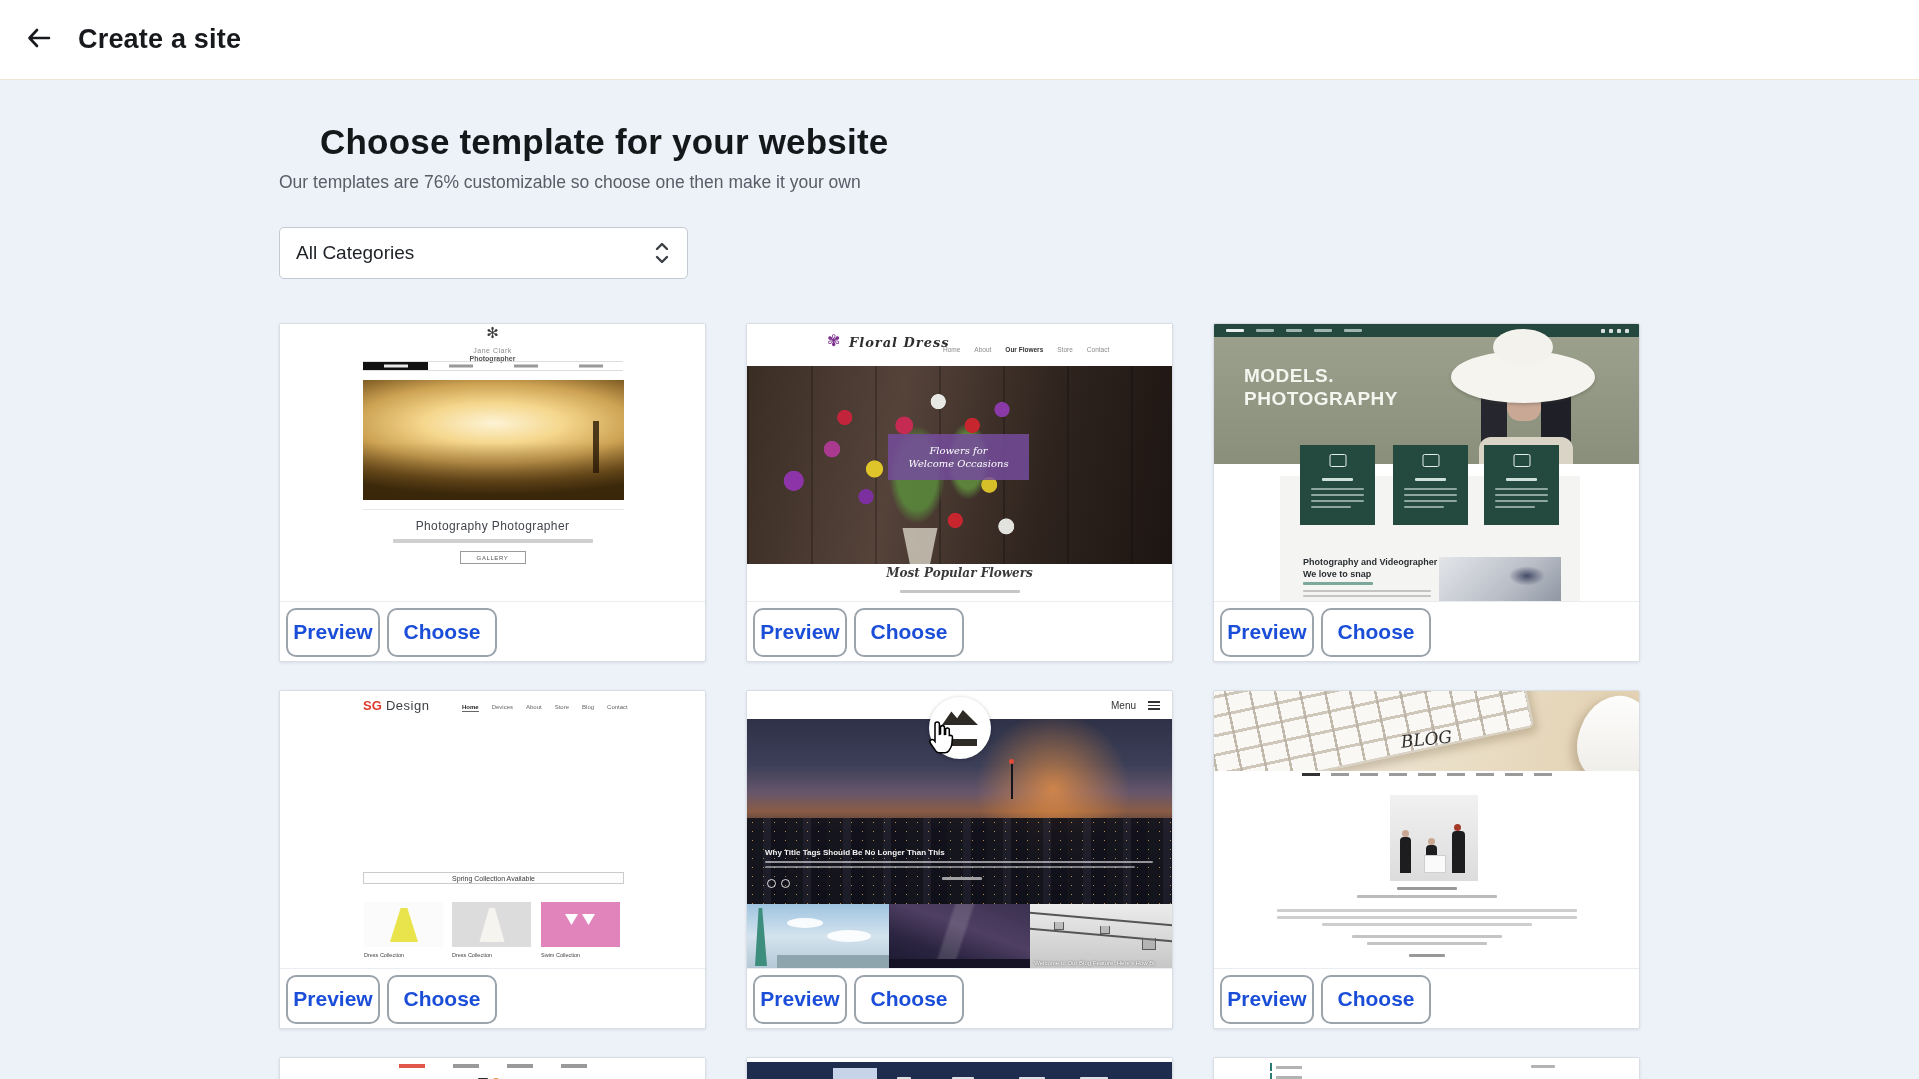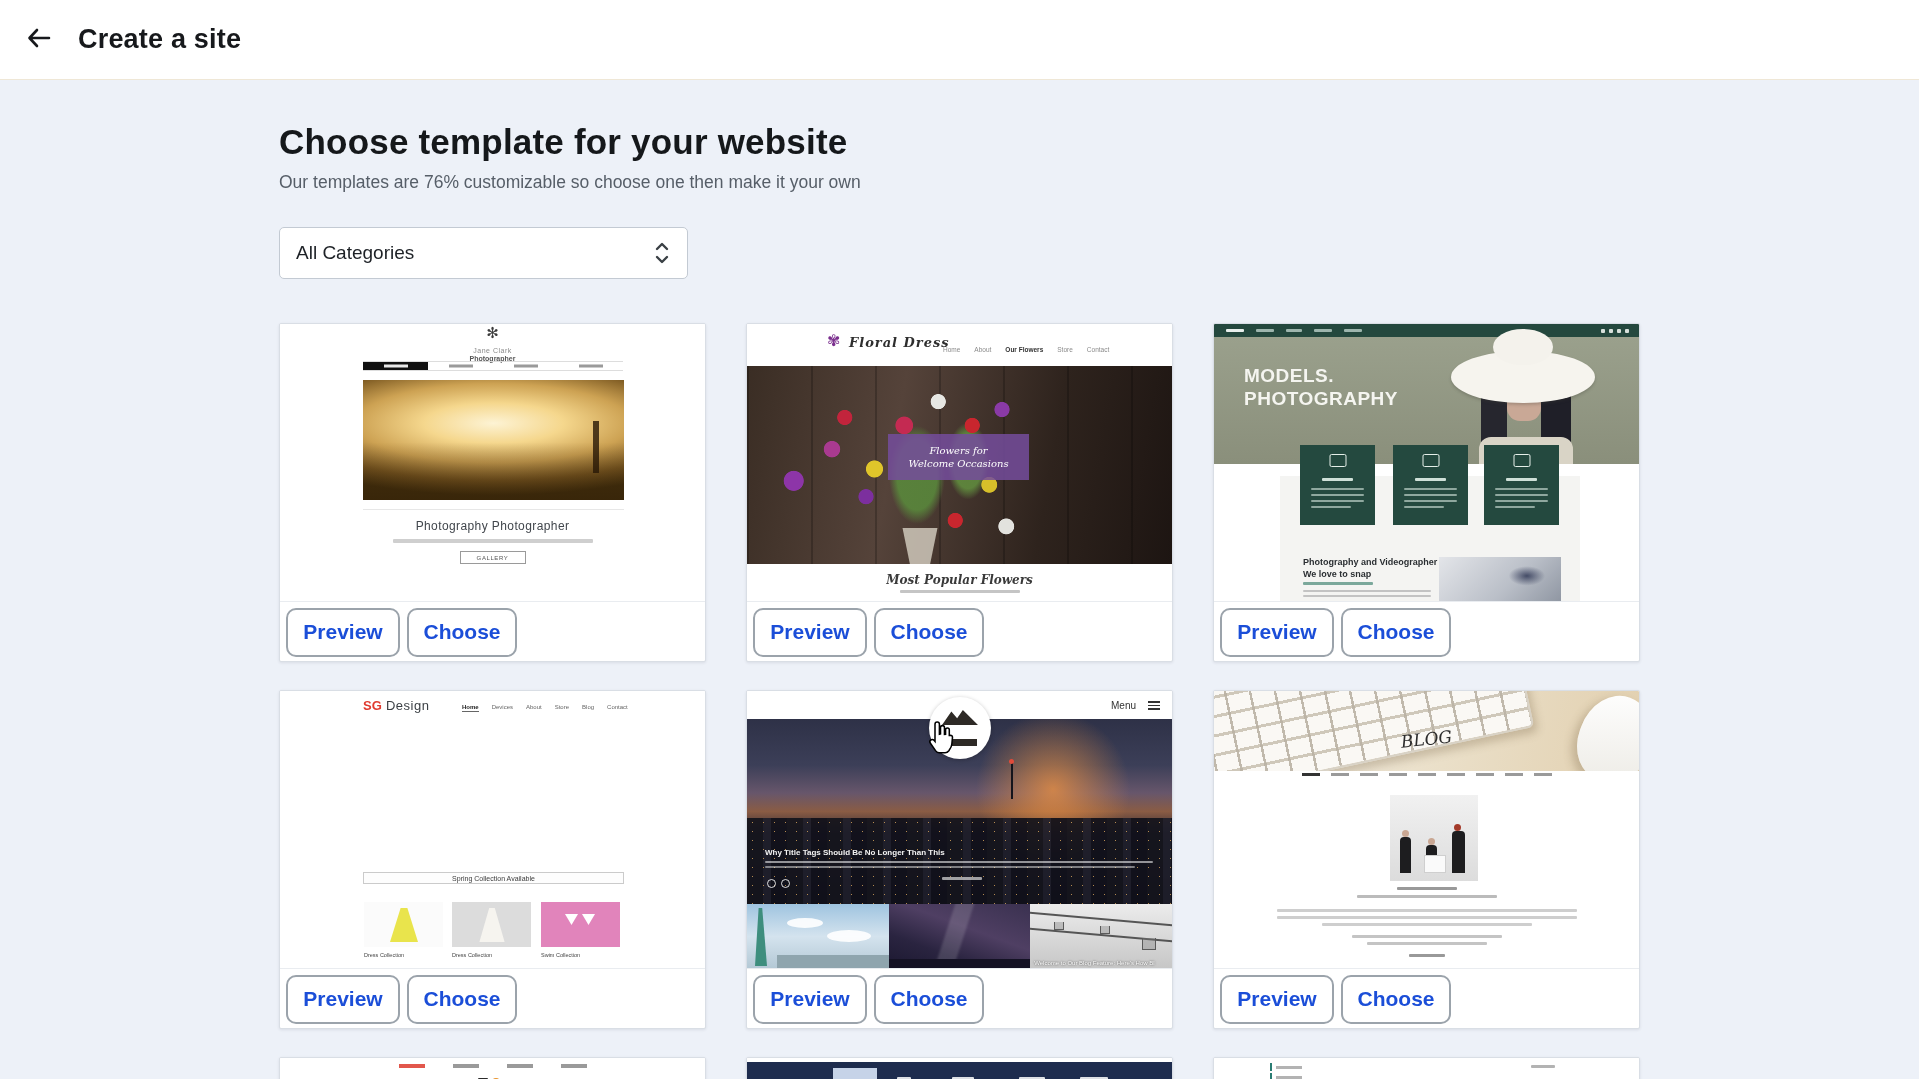--- a/index.html
+++ b/index.html
@@ -7,42 +7,42 @@
   body { background:#edf1f8; font-family:"Liberation Sans", sans-serif; position:relative; }
 
   
   .app-header { position:absolute; top:0; left:0; width:1919px; height:80px; background:#fff;
     border-bottom:1px solid #efe7d6; display:flex; align-items:center; padding-left:16px; z-index:50; }
   .back-btn { width:46px; height:46px; display:flex; align-items:center; justify-content:center; cursor:pointer; }
   .app-title { font-size:27px; font-weight:700; color:#17191c; margin-left:16px; letter-spacing:.2px; }
 
   
   .content { position:absolute; left:279px; top:80px; width:1361px; }
-  .page-heading { margin-top:42px; font-size:35px; font-weight:700; color:#15181b; letter-spacing:.2px; }
+  .page-heading { margin-top:42px; font-size:35px; font-weight:700; color:#15181b; letter-spacing:.2px;margin-left:41px; }
   .page-subheading { margin-top:10px; font-size:17.5px; color:#565e68; }
 
   .controls { margin-top:34px; display:flex; gap:42px; }
   .search-box { width:419px; height:52px; background:#fff; border:1px solid #c3cad3; border-radius:5px;
     display:flex; align-items:center; padding:0 14px; }
   .search-box input { border:none; outline:none; flex:1; font-size:19px; color:#2b2f34; background:transparent;
     font-family:"Liberation Sans", sans-serif; }
   .search-box input::placeholder { color:#98a0aa; }
   .select-box { width:409px; height:52px; background:#fff; border:1px solid #c3cad3; border-radius:5px;
     display:flex; align-items:center; justify-content:space-between; padding:0 16px; font-size:19px; color:#1d2126; cursor:pointer; }
 
   
   .grid { margin-top:44px; display:grid; grid-template-columns:427px 427px 427px; column-gap:40px; row-gap:28px; }
   .card { width:427px; height:339px; background:#fff; border:1px solid #d9dee5; border-radius:2px;
     box-shadow:0 1px 3px rgba(40,50,70,.10); position:relative; overflow:hidden; }
   .thumb { position:relative; width:425px; height:278px; overflow:hidden; border-bottom:1px solid #e9ecf0; background:#fff; }
   .card-actions { height:60px; display:flex; align-items:center; gap:7px; padding-left:6px; }
   .btn { height:49px; background:#fff; border:2px solid #9ba3ab; border-radius:10px; color:#1b4ed8;
     font-weight:700; font-size:21px; display:flex; align-items:center; justify-content:center; cursor:pointer;
     font-family:"Liberation Sans", sans-serif; }
-  .btn-preview { width:114px; } .btn-choose { width:110px; }
+  .btn-preview { width:94px; } .btn-choose { width:110px; }
 
   .abs { position:absolute; }
   .bar { position:absolute; background:#c9c9c9; border-radius:1px; }
   .ctr { left:0; right:0; text-align:center; }
 
   
   .t1-logo { top:5; font-size:15px; color:#3c3c3c; }
   .t1-name { top:23px; font-size:7px; color:#8a8a8a; letter-spacing:.5px; }
   .t1-role { top:31px; font-size:7px; color:#555; font-weight:700; }
   .t1-nav { left:83px; top:37px; width:260px; height:10px; border-top:1px solid #ddd; border-bottom:1px solid #ddd; display:flex; }
@@ -82,21 +82,21 @@
       radial-gradient(circle 13px at 61% 81%, #e2e2de 58%, transparent 64%),
       radial-gradient(ellipse 40px 70px at 40% 55%, rgba(90,140,60,.85) 50%, transparent 70%),
       radial-gradient(ellipse 30px 55px at 52% 48%, rgba(100,150,64,.8) 50%, transparent 70%),
       repeating-linear-gradient(90deg, rgba(0,0,0,.22) 0 2px, transparent 2px 64px),
       linear-gradient(100deg, #3a2d24 0%, #55433a 35%, #2e231d 70%, #1d1512 100%); }
   .t2-vase { left:150px; bottom:0; width:46px; height:36px; background:#cfc8bb;
     clip-path:polygon(12% 0, 88% 0, 72% 100%, 28% 100%); opacity:.85; }
   .t2-banner { left:141px; top:110px; width:141px; height:46px; background:rgba(116,76,156,.85);
     display:flex; flex-direction:column; align-items:center; justify-content:center;
     font-family:"DejaVu Serif", serif; font-style:italic; font-size:10px; color:#fff; line-height:13px; }
-  .t2-section { top:249px; font-family:"DejaVu Serif", serif; font-style:italic; font-weight:700; font-size:12px; color:#3a3a3a; }
+  .t2-section { top:242px; font-family:"DejaVu Serif", serif; font-style:italic; font-weight:700; font-size:12px; color:#3a3a3a; }
 
   
   .t3-nav { left:0; top:0; width:425px; height:13px; background:#24483e; }
   .t3-hero { left:0; top:13px; width:425px; height:127px; background:linear-gradient(180deg,#9aa08c,#8a8f7b); }
   .t3-title { left:30px; top:40px; font-size:19px; font-weight:700; color:#f5f5f0; line-height:23px; letter-spacing:.5px; }
   .t3-woman { left:237px; top:0; width:150px; height:127px; }
   .hat-brim { left:0; top:14px; width:144px; height:52px; border-radius:50%;
     background:radial-gradient(circle 1px, #cfccc2 50%, transparent 55%) 0 0/6px 6px, #f6f4ee; box-shadow:0 2px 3px rgba(60,60,50,.25); }
   .hat-crown { left:42px; top:-8px; width:60px; height:36px; border-radius:50%;
     background:radial-gradient(circle 1px, #cfccc2 50%, transparent 55%) 0 0/6px 6px, #f4f2ec; }

